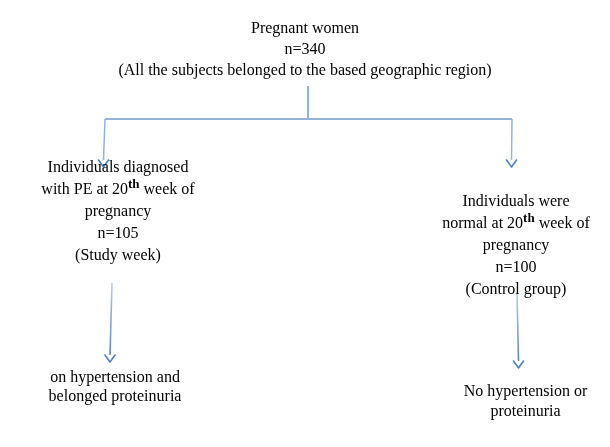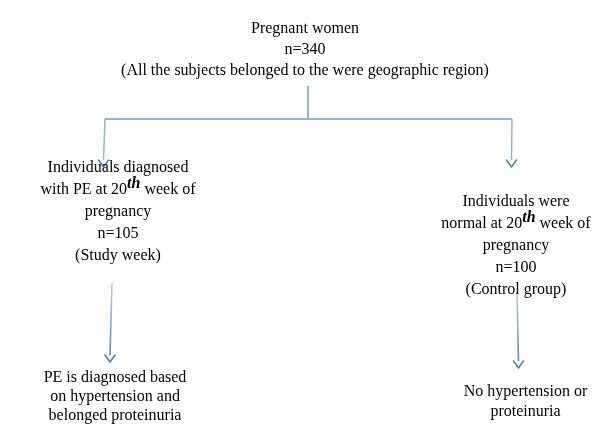--- a/index.html
+++ b/index.html
@@ -48,25 +48,24 @@
   }
   .node .line {
     white-space: nowrap;
   }
   #root-node      { left: 55px;  top: 17px;  width: 500px; line-height: 21px; }
   #study-node     { left: 18px;  top: 156px; width: 200px; line-height: 22px; }
   #control-node   { left: 420px; top: 190px; width: 192px; line-height: 22px; }
   #study-outcome-node   { left: 15px;  top: 367px; width: 200px; line-height: 19px; }
   #control-outcome-node { left: 432px; top: 381px; width: 187px; line-height: 20px; }
   sup.ordinal {
-    font-size: 16px;
+    font-size: 13px;
     font-weight: bold;
     vertical-align: super;
     line-height: 0;
-    font-style: italic;
   }
 </style>
 </head>
 <body>
 
 <div id="canvas">
 
   <svg class="connectors" width="610" height="447" viewBox="0 0 610 447">
     <defs>
       <linearGradient id="arrowGrad" x1="0" y1="0" x2="0" y2="1">
@@ -85,41 +84,40 @@
     <path class="shaft" stroke="url(#arrowGrad)" d="M112 283 L110 355"></path>
     <polyline class="head" points="105,355 110,362 115,355"></polyline>
 
     <path class="shaft" stroke="url(#arrowGrad)" d="M517 292 L518.5 361"></path>
     <polyline class="head" points="513.5,361 518.5,368 523.5,361"></polyline>
   </svg>
 
   <div class="node" id="root-node">
     <div class="line">Pregnant women</div>
     <div class="line">n=340</div>
-    <div class="line">(All the subjects belonged to the were geographic region)</div>
+    <div class="line">(All the subjects belonged to the based geographic region)</div>
   </div>
 
   <div class="node" id="study-node">
     <div class="line">Individuals diagnosed</div>
     <div class="line"><span>with PE at 20</span><sup class="ordinal">th</sup><span> week of</span></div>
     <div class="line">pregnancy</div>
     <div class="line">n=105</div>
     <div class="line">(Study week)</div>
   </div>
 
   <div class="node" id="control-node">
     <div class="line">Individuals were</div>
     <div class="line"><span>normal at 20</span><sup class="ordinal">th</sup><span> week of</span></div>
     <div class="line">pregnancy</div>
     <div class="line">n=100</div>
     <div class="line">(Control group)</div>
   </div>
 
   <div class="node" id="study-outcome-node">
-    <div class="line">PE is diagnosed based</div>
     <div class="line">on hypertension and</div>
     <div class="line">belonged proteinuria</div>
   </div>
 
   <div class="node" id="control-outcome-node">
     <div class="line">No hypertension or</div>
     <div class="line">proteinuria</div>
   </div>
 
 </div>

